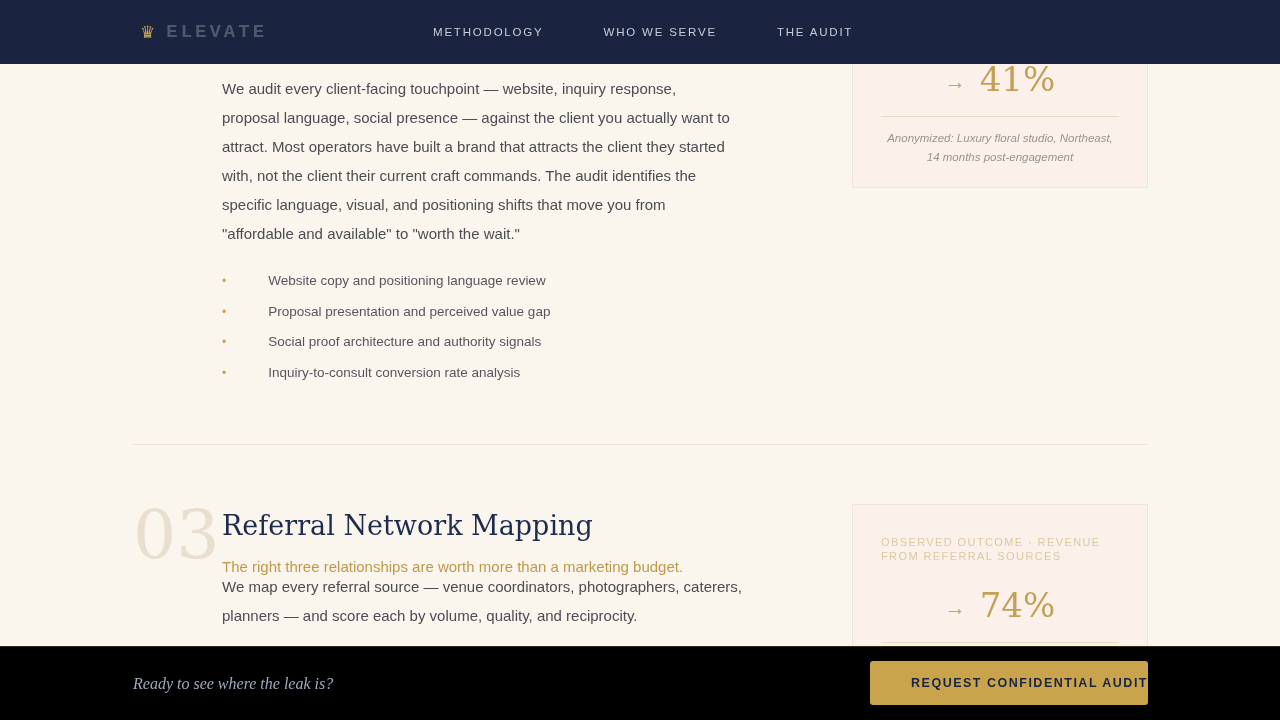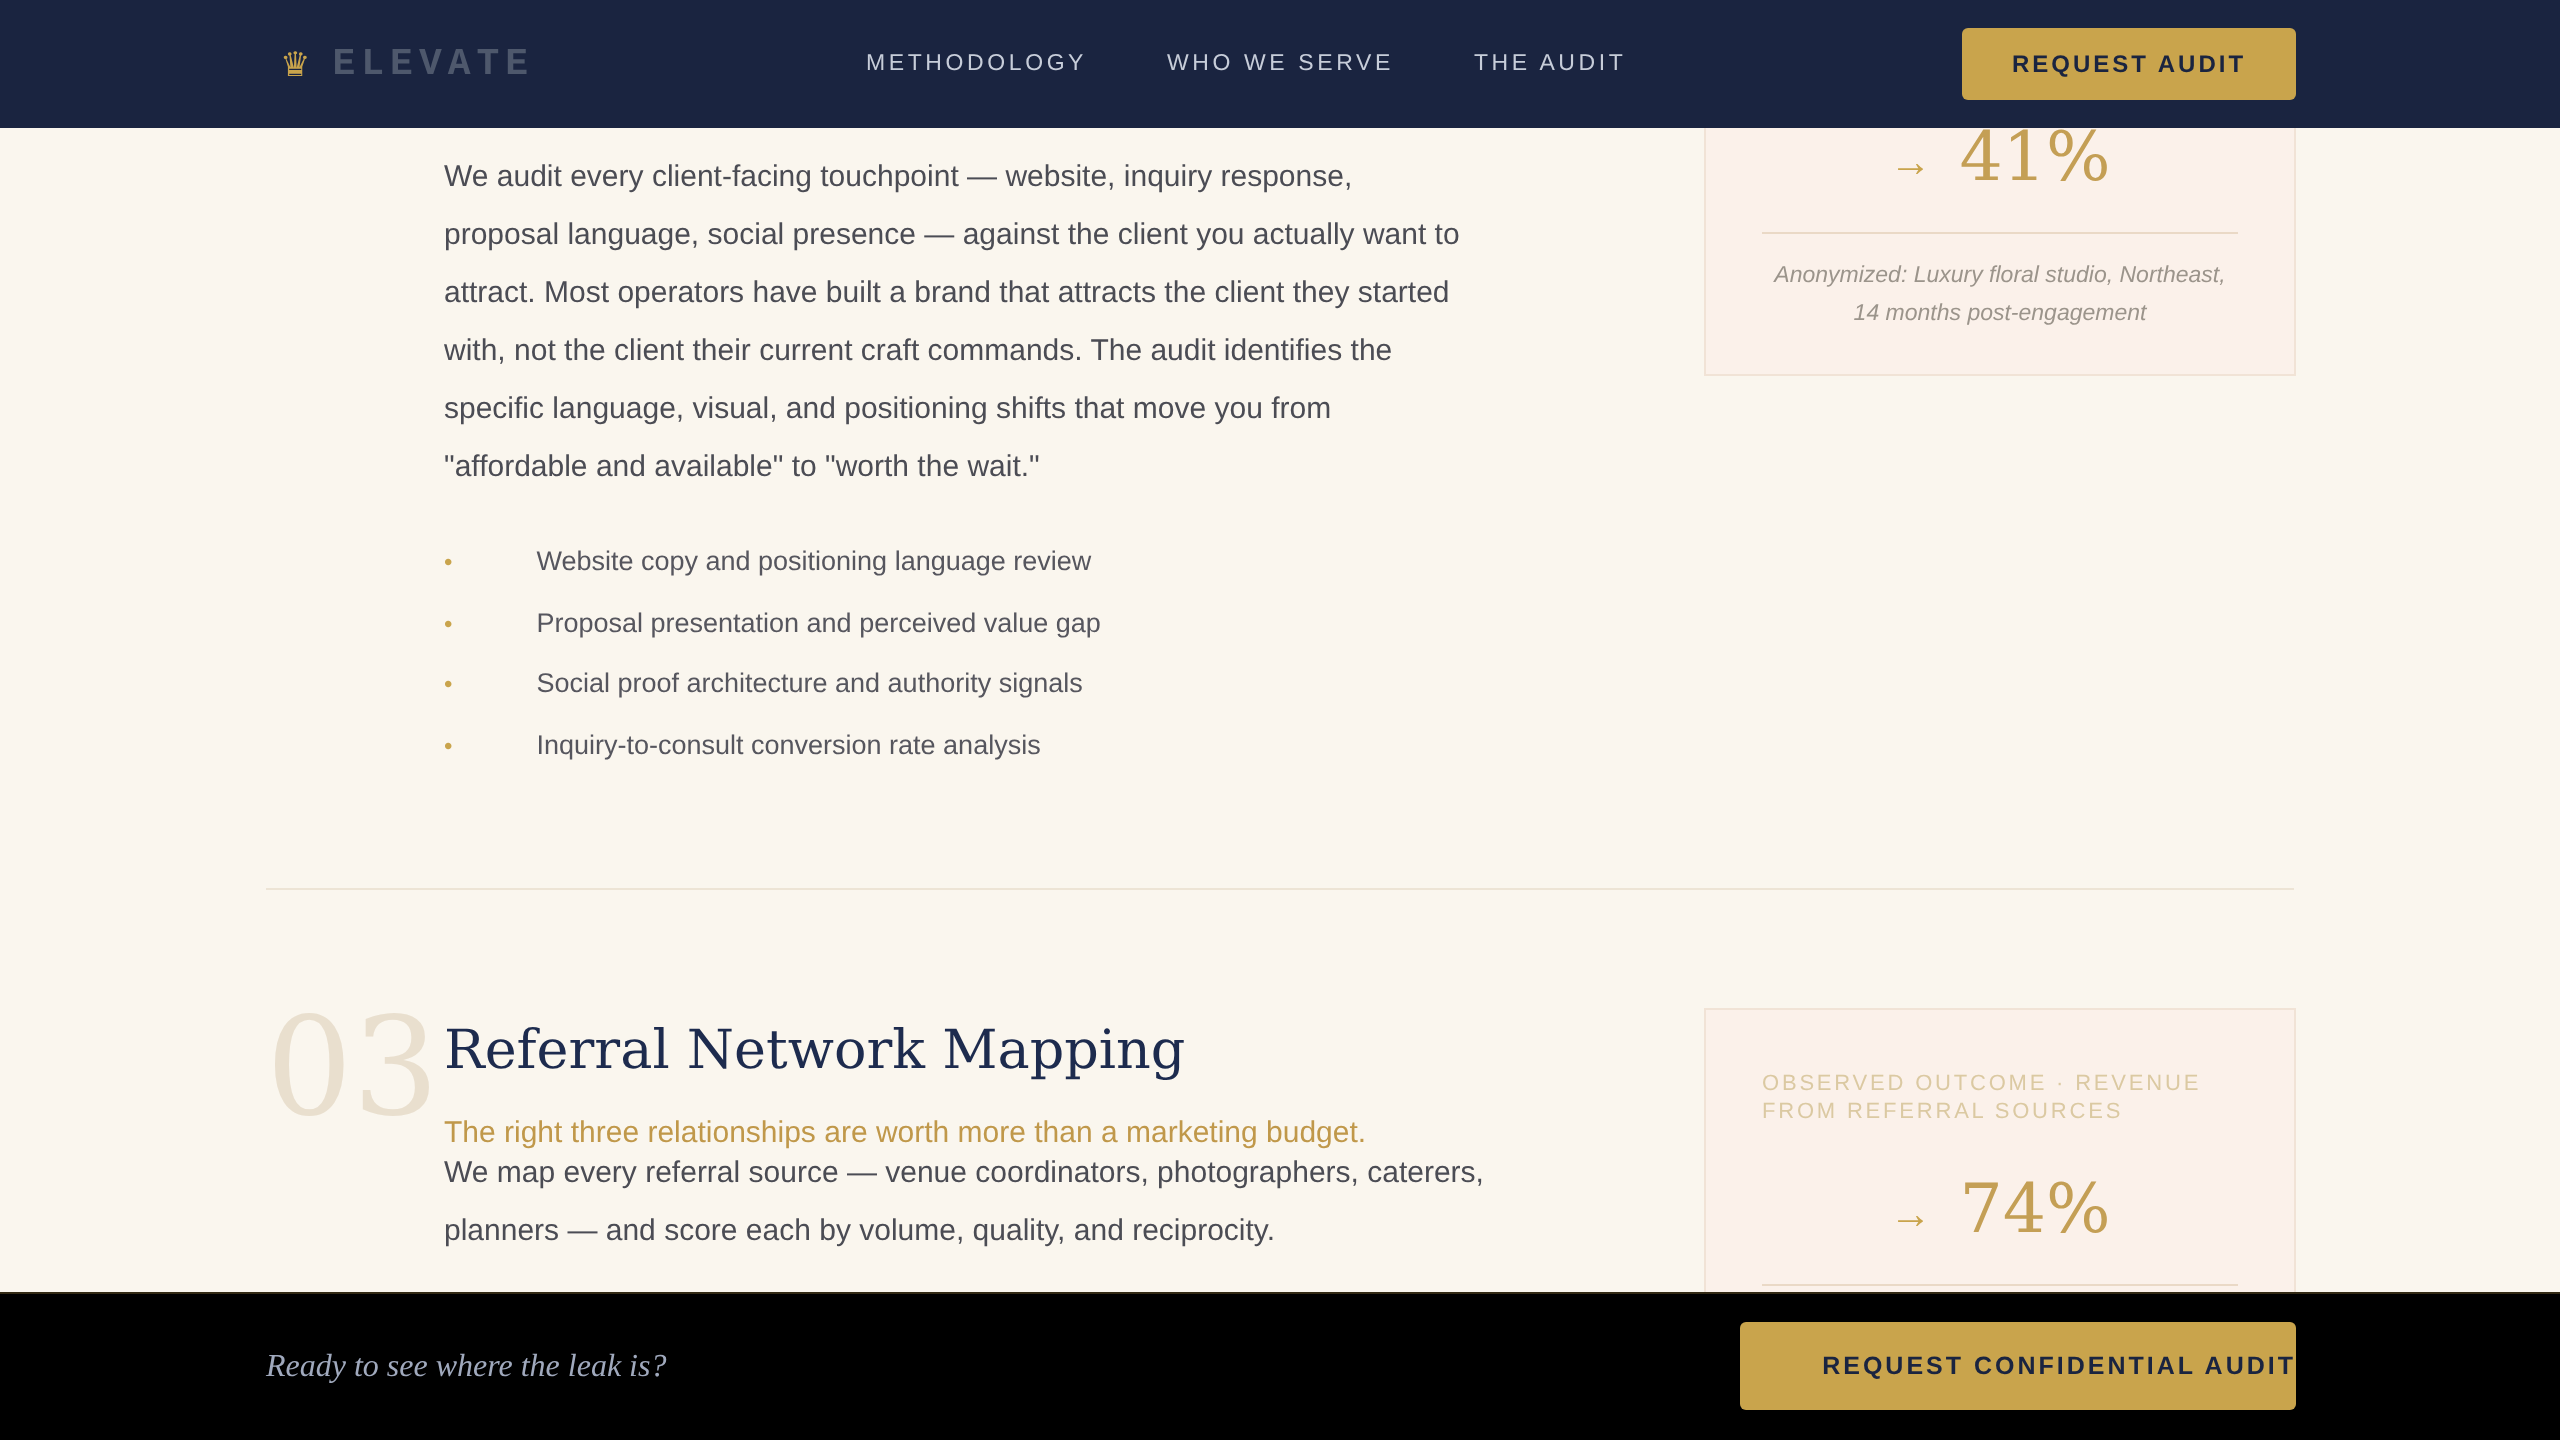--- a/index.html
+++ b/index.html
@@ -15,21 +15,21 @@
   .header {
     position:absolute; left:0; top:0; width:1280px; height:64px;
     background:#1a2440; z-index:10;
   }
   .brand { position:absolute; left:140px; top:0; height:64px; display:flex; align-items:center; }
   .brand .crown { font-size:17px; color:#c9a44c; line-height:1; }
   .brand .brand-name {
     margin-left:11px; font-size:19px; font-weight:bold; letter-spacing:3px;
     color:#4e586c; font-family:Liberation Mono, monospace;
   }
-  .nav { position:absolute; left:433px; top:0; height:64px; display:flex; gap:40px; align-items:center; }
+  .nav { position:absolute; left:433px; top:0; height:64px; display:flex; gap:60px; align-items:center; }
   .nav-item {
     font-size:11.5px; letter-spacing:1.8px; color:#c7cdd9; font-weight:500; cursor:pointer;
   }
   .header-cta {
     position:absolute; left:981px; top:14px; width:167px; height:36px;
     background:#c9a44c; color:#1a2440; border:none; border-radius:3px;
     font-family:"Liberation Sans", sans-serif;
     font-size:12px; font-weight:bold; letter-spacing:1.5px; cursor:pointer;
   }
 
@@ -115,21 +115,20 @@
 <div class="header">
   <div class="brand">
     <span class="crown">♛</span>
     <span class="brand-name">ELEVATE</span>
   </div>
   <div class="nav">
     <span class="nav-item">METHODOLOGY</span>
     <span class="nav-item">WHO WE SERVE</span>
     <span class="nav-item">THE AUDIT</span>
   </div>
-  <button class="header-cta">REQUEST AUDIT</button>
 </div>
 
 <p class="para para-1">We audit every client-facing touchpoint — website, inquiry response, proposal language, social presence — against the client you actually want to attract. Most operators have built a brand that attracts the client they started with, not the client their current craft commands. The audit identifies the specific language, visual, and positioning shifts that move you from "affordable and available" to "worth the wait."</p>
 
 <ul class="bullet-list">
   <li>
     <span class="bullet-dot">•</span>
     <span class="bullet-text">Website copy and positioning language review</span>
   </li>
   <li>

